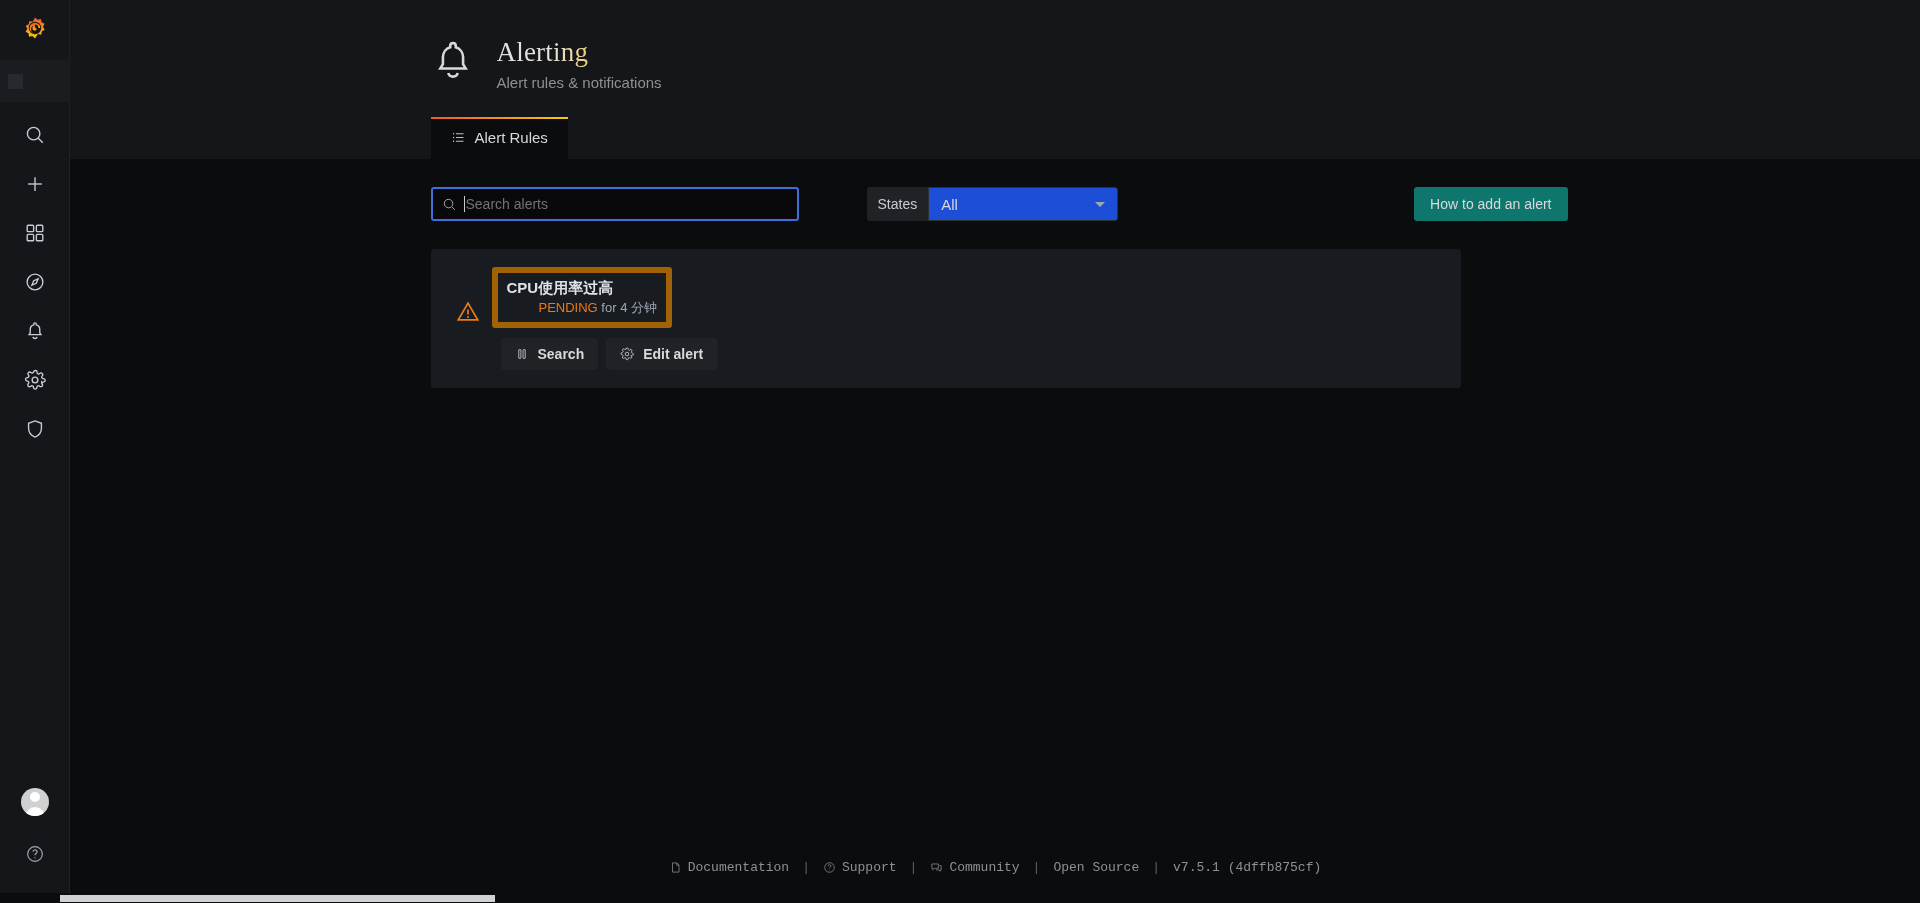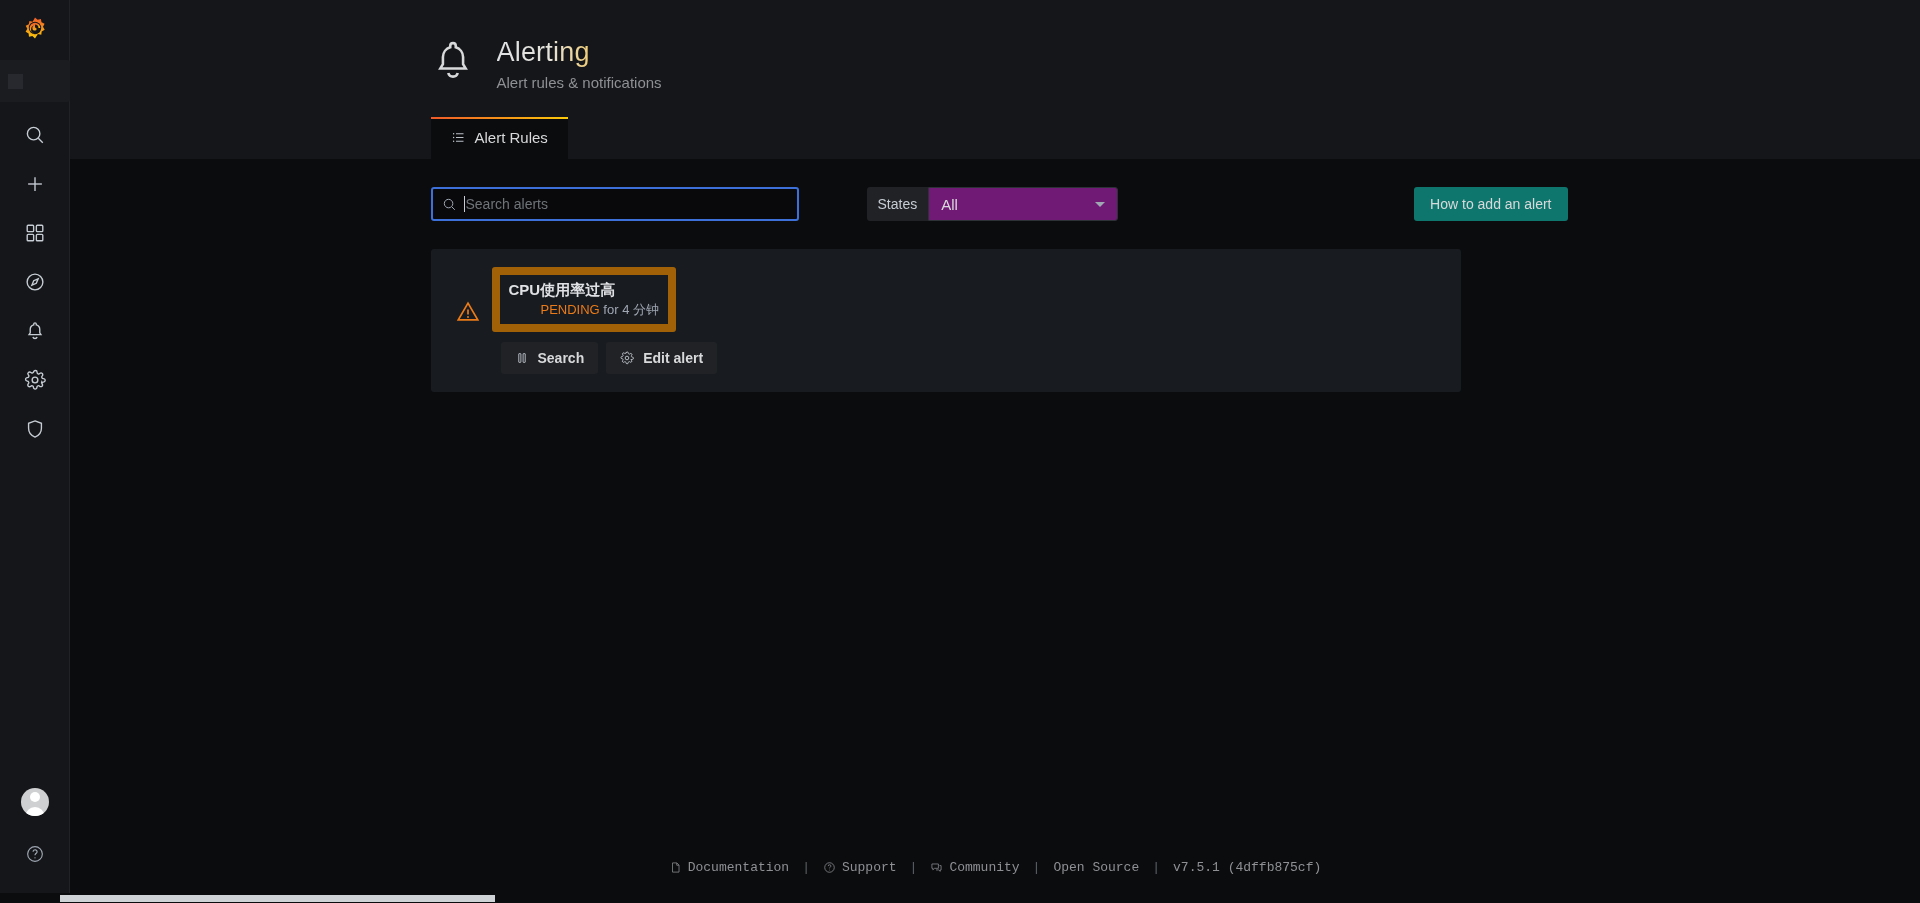--- a/index.html
+++ b/index.html
@@ -85,20 +85,21 @@
   }
   .title-row { display: flex; align-items: flex-start; gap: 22px; padding-left: 8px; }
   .bell-big svg { width: 44px; height: 44px; stroke: #d8d9da; fill: none; stroke-width: 1.4; margin-top: 2px; }
   .title-block { padding-top: 0px; }
   .page-title {
     font-size: 27px; font-weight: 400; line-height: 33px;
     background: linear-gradient(90deg, #dfe1e4 0%, #e6e3dc 32%, #f2c760 62%, #e8d9a8 100%);
     -webkit-background-clip: text; background-clip: text;
     -webkit-text-fill-color: transparent; color: transparent;
     letter-spacing: 0.2px;
+    font-family: Liberation Serif, serif;
   }
   .page-subtitle {
     font-size: 15px; color: #8e9094; margin-top: 5px; font-weight: 400;
   }
   .tabs {
     display: flex; align-items: flex-end; gap: 0;
     margin-top: 26px; padding-left: 8px; justify-content: space-between;
   }
   .tab {
     position: relative;
@@ -136,21 +137,21 @@
 
   .states-group { display: flex; align-items: center; margin-left: 68px; }
   .states-label {
     background: #202226; color: #c7cdd4;
     font-size: 14px; height: 34px;
     display: flex; align-items: center; padding: 0 11px;
     border-radius: 3px 0 0 3px;
   }
   .states-select {
     width: 190px; height: 34px;
-    background: #701a75;
+    background: #1d4ed8;
     border: 1px solid #2c3235;
     border-radius: 0 3px 3px 0;
     display: flex; align-items: center; justify-content: space-between;
     padding: 0 10px 0 12px;
     font-size: 15px; color: #d8d9da; cursor: pointer;
   }
   .states-select .chev {
     width: 0; height: 0; border-left: 5px solid transparent; border-right: 5px solid transparent;
     border-top: 5px solid #9fa7b3; margin-right: 2px;
   }
@@ -174,21 +175,21 @@
     display: flex; align-items: flex-start; gap: 0;
   }
   .alert-icon-col {
     width: 38px; display: flex; align-items: center; justify-content: center;
     padding-top: 32px;
   }
   .alert-icon-col svg { width: 26px; height: 26px; stroke: #eb7b18; fill: none; stroke-width: 1.6; }
   .alert-body { flex: 1; }
   .alert-name-box {
     display: inline-block;
-    border: 8px solid #a16207;
+    border: 6px solid #a16207;
     border-radius: 3px;
     padding: 5px 9px 6px 9px;
     margin-left: 5px;
   }
   .alert-name {
     font-size: 15px; font-weight: bold; color: #dfe1e4; line-height: 19px;
   }
   .alert-state-line { font-size: 13px; margin-top: 2px; line-height: 17px; }
   .alert-state { color: #eb7b18; margin-left: 32px; }
   .alert-state-rest { color: #9fa7b3; }

